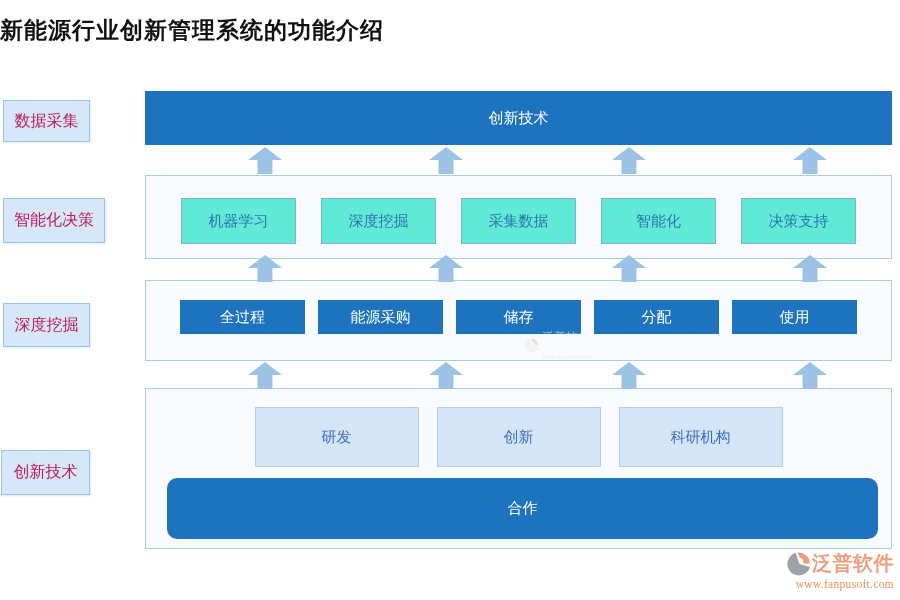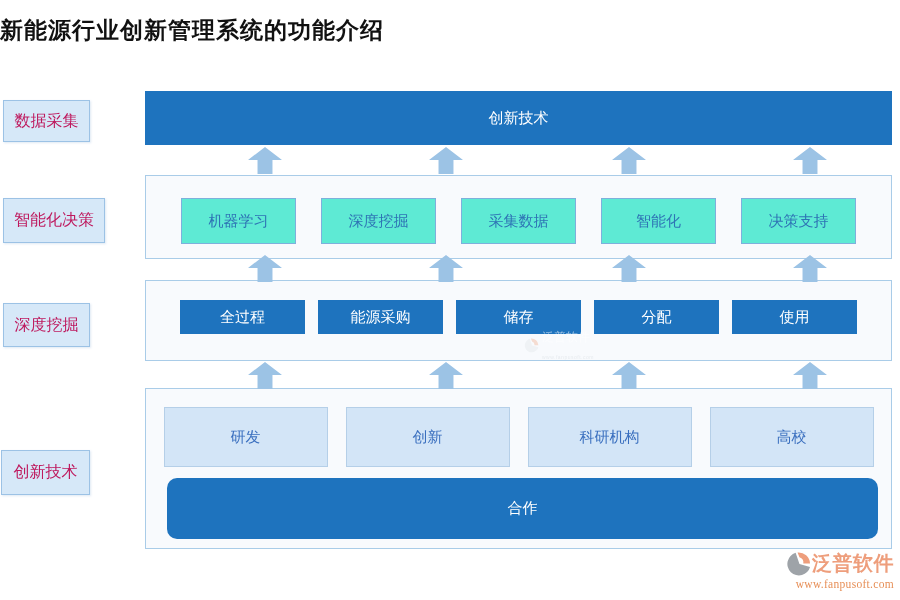--- a/index.html
+++ b/index.html
@@ -143,23 +143,20 @@
   <div class="container-row row-innovation">
     <div class="box box-light">
       <span>研发</span>
     </div>
     <div class="box box-light">
       <span>创新</span>
     </div>
     <div class="box box-light">
       <span>科研机构</span>
     </div>
-    <div class="box box-light">
-      <span>高校</span>
-    </div>
   </div>
 
   <div class="bar-dark coop-bar">
     <span>合作</span>
   </div>
 
   <div class="logo">
     <div class="logo-line">
       <svg width="26" height="26" viewBox="0 0 26 26">
         <path d="M10 1.4 A12 12 0 1 0 25 16 L14 13 Z" fill="#9EA3A8"></path>

